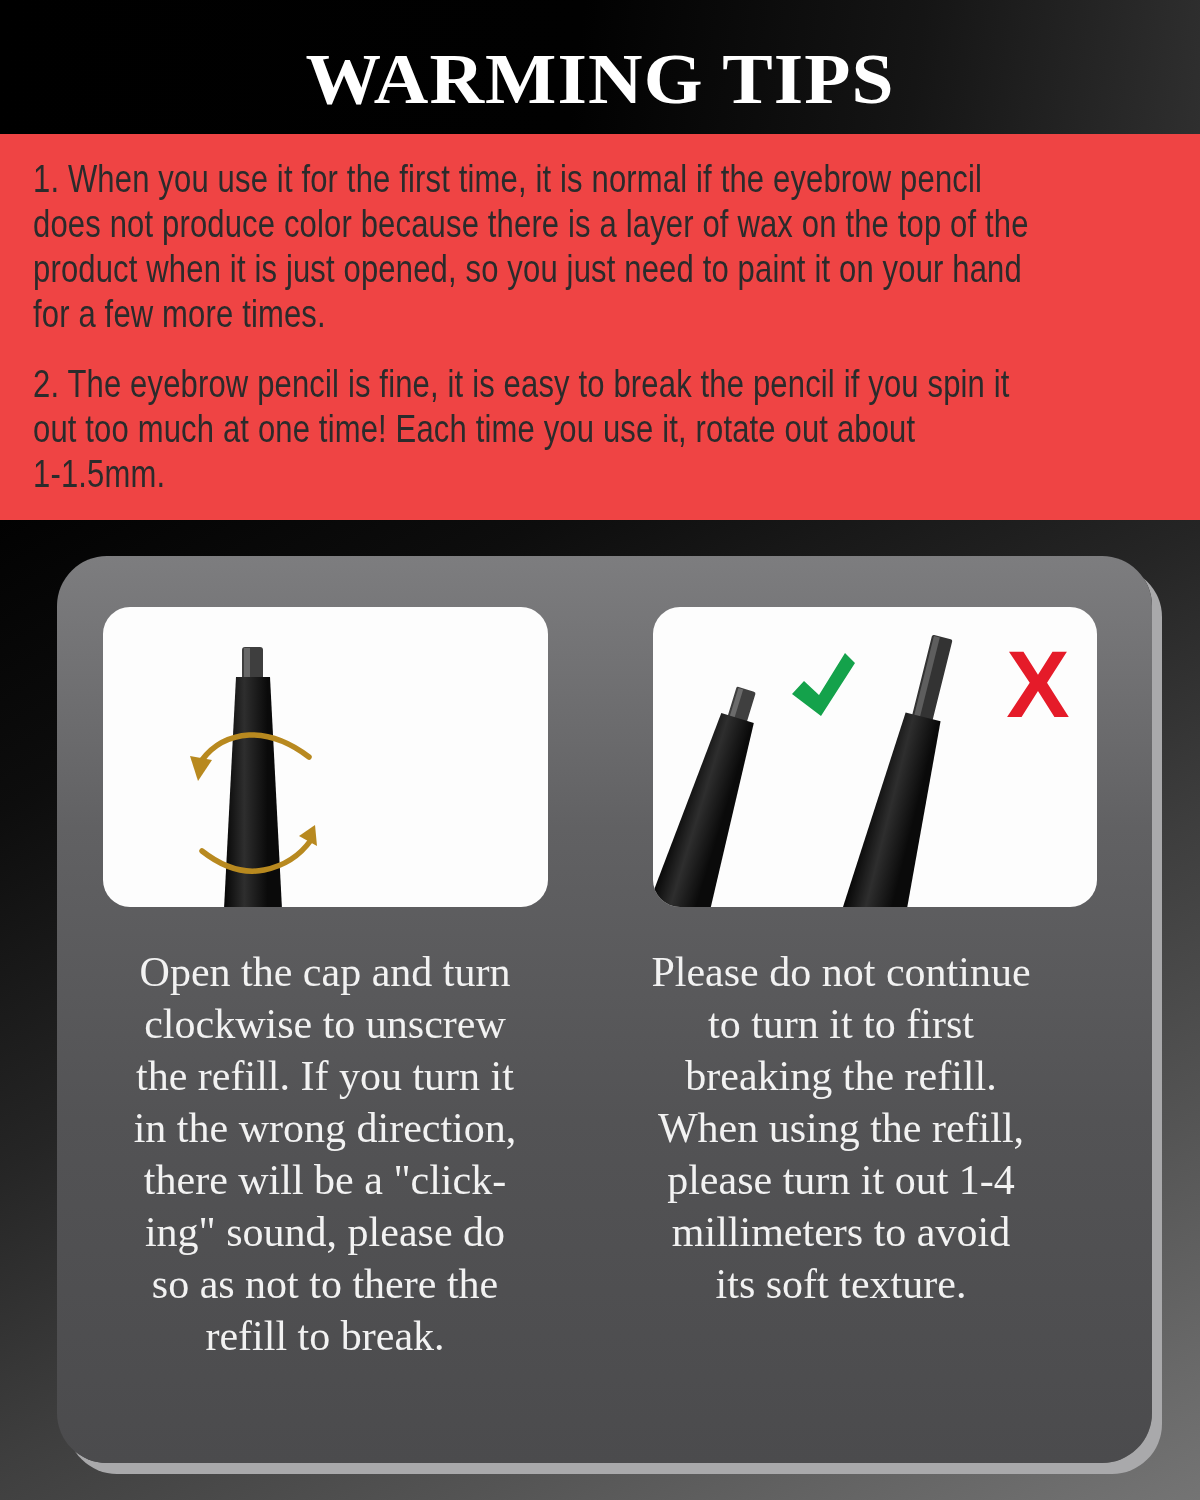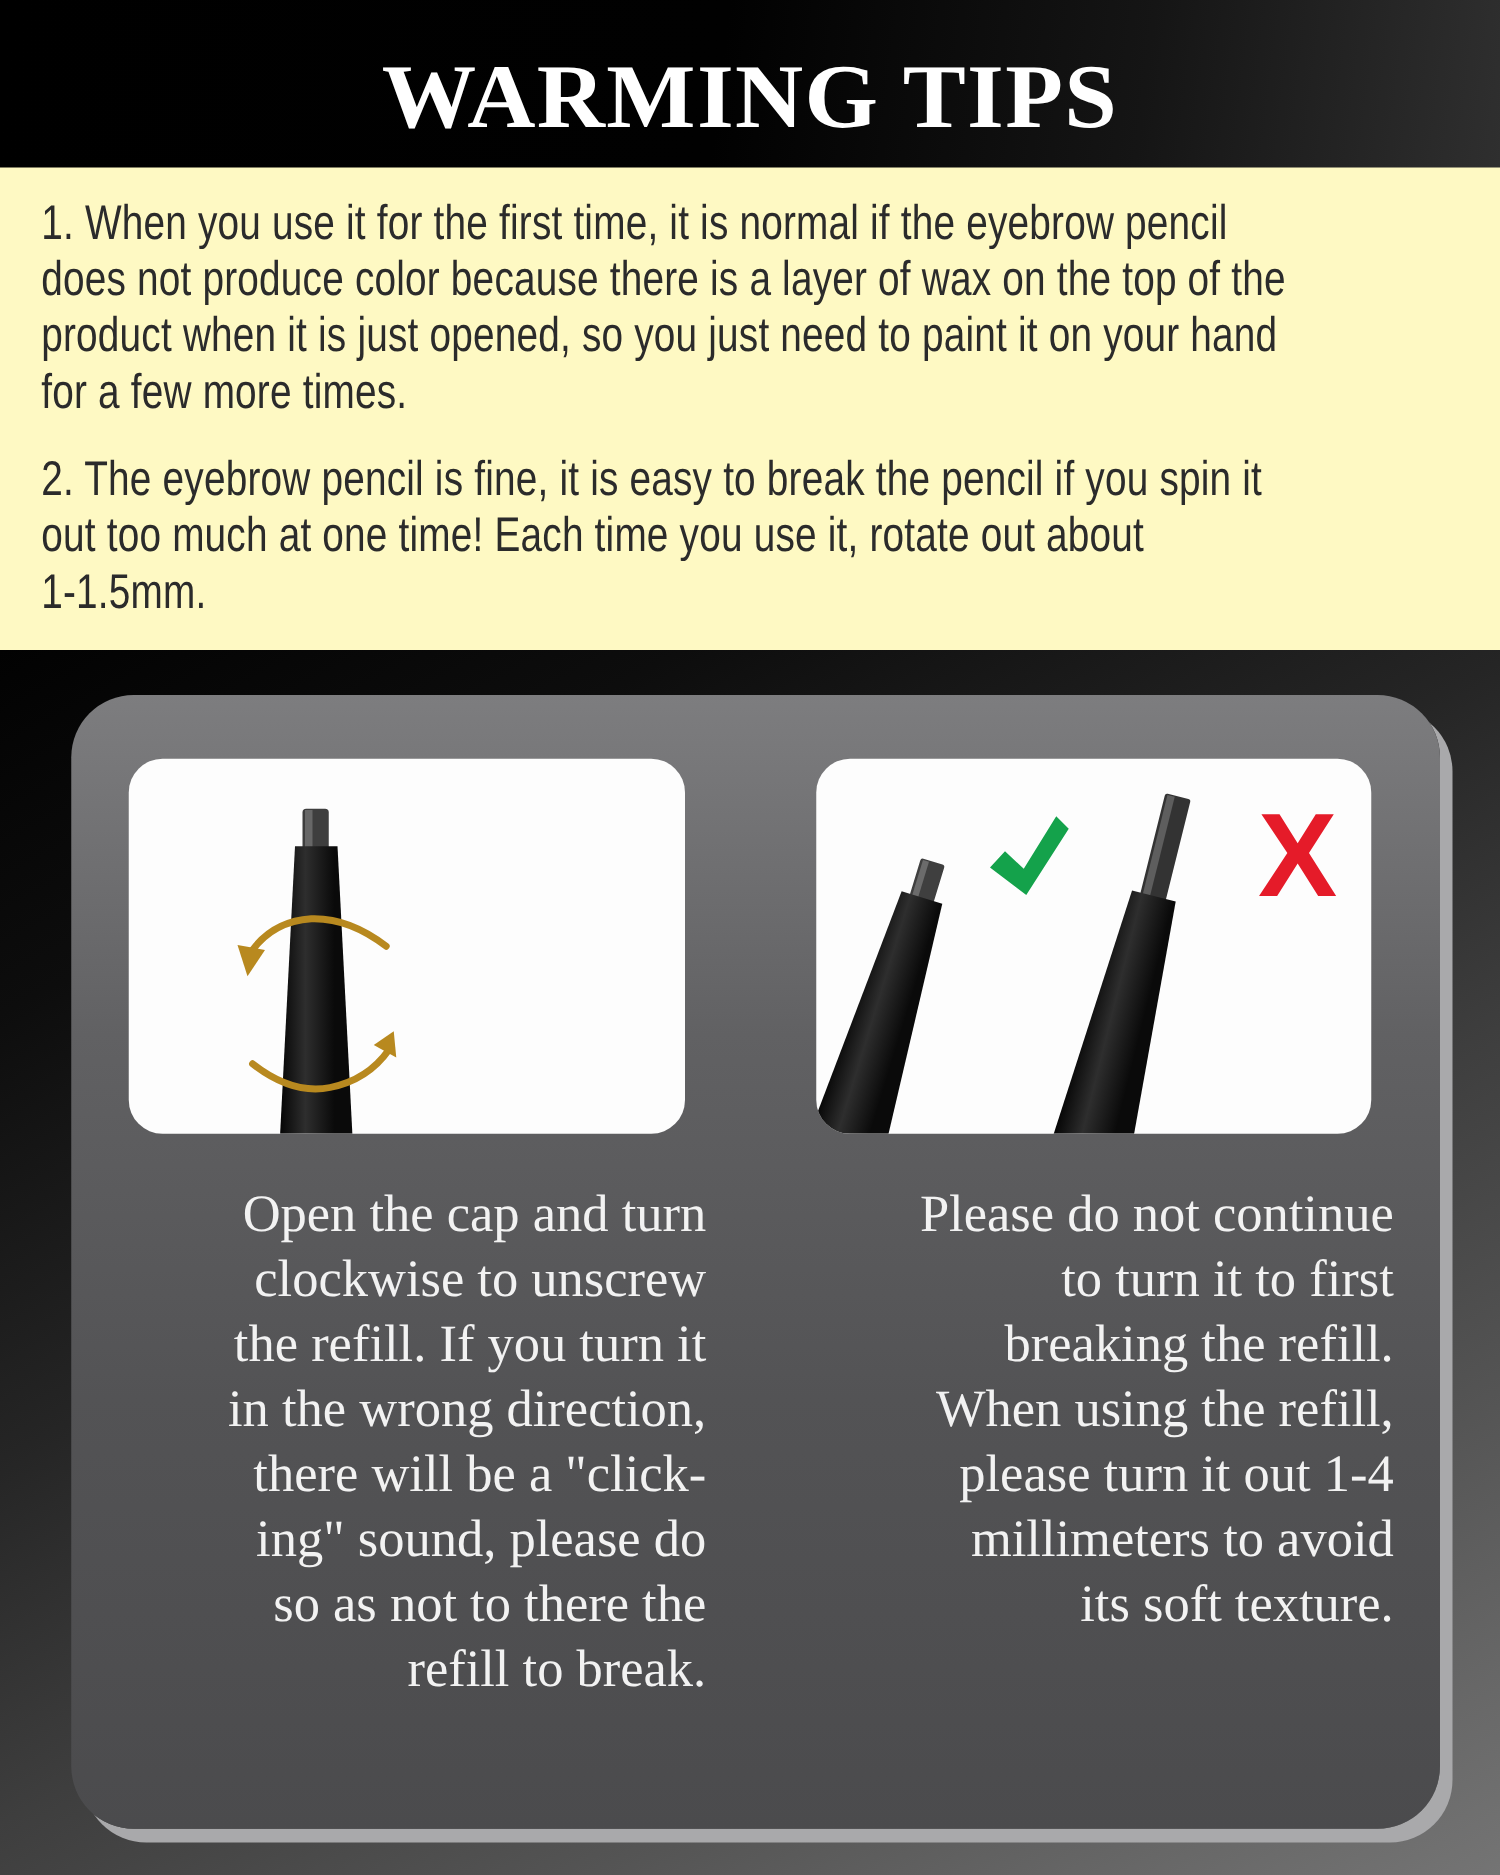--- a/index.html
+++ b/index.html
@@ -1,16 +1,16 @@
 <!DOCTYPE html>
 <html><head>
 <meta charset="utf-8">
 <style>
   html,body{margin:0;padding:0;background:#ffffff;}
-  .page{position:relative;width:1200px;height:1500px;overflow:hidden;background:#fef9c3;font-family:"Liberation Sans",sans-serif;}
+  .page{position:relative;width:1200px;height:1500px;overflow:hidden;background:#ef4444;font-family:"Liberation Sans",sans-serif;}
 
   
   .header{position:absolute;left:0;top:0;width:1200px;height:134px;
     background:linear-gradient(97deg,#000 0%,#010101 48%,#151515 76%,#2f2f2f 100%);}
   .title{position:absolute;left:0;top:44px;width:100%;text-align:center;
     font-family:"Liberation Serif",serif;font-weight:bold;font-size:70px;line-height:1;
     color:#ffffff;transform:scale(1.08,1.04);letter-spacing:1px;}
 
   
   .tip{position:absolute;left:33px;width:1430px;transform:scale(0.795,1);transform-origin:0 0;color:#2b2b2b;}
@@ -24,23 +24,23 @@
   .panel{position:absolute;left:57px;top:36px;width:1095px;height:907px;border-radius:50px;
     background:linear-gradient(180deg,#7d7d7f 0%,#616163 30%,#535355 62%,#4b4b4d 100%);
     box-shadow:10px 11px 0 0 #a9a9ab;}
 
   .card{position:absolute;top:51px;width:445px;height:300px;background:#fdfdfd;border-radius:27px;overflow:hidden;}
   .card-left{left:46px;}
   .card-right{left:596px;width:444px;}
   .card svg{display:block;width:100%;height:100%;}
 
   .caption{position:absolute;text-align:center;color:#f2f2f2;font-family:"Liberation Serif",serif;}
-  .caption .line{font-size:42px;line-height:52px;white-space:nowrap;text-align:right;}
+  .caption .line{font-size:42px;line-height:52px;white-space:nowrap;}
   .caption-left{left:28px;top:390px;width:480px;}
-  .caption-right{left:578px;top:390px;width:480px;}
+  .caption-right{left:544px;top:390px;width:480px;}
 </style>
 </head>
 <body>
 
 <div class="page">
 
   <div class="header">
     <div class="title">WARMING TIPS</div>
   </div>
 

